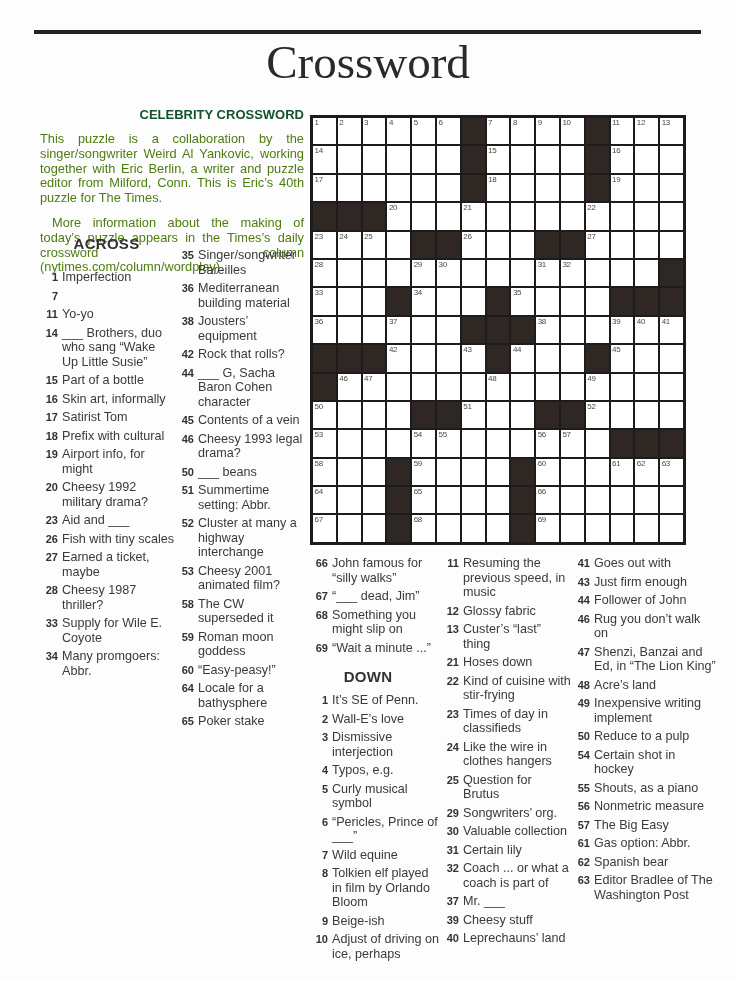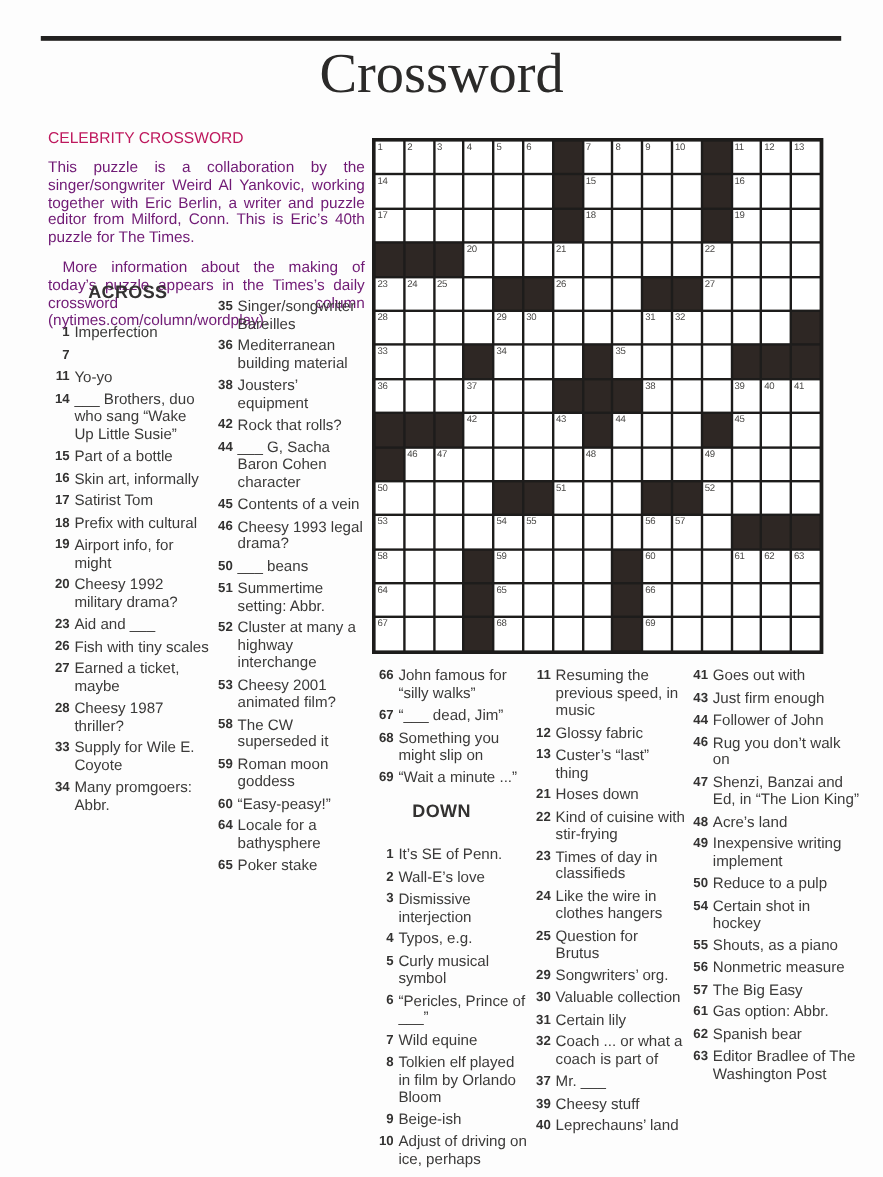--- a/index.html
+++ b/index.html
@@ -12,22 +12,22 @@
 
   .top-rule { position:absolute; left:34px; top:30px; width:667px; height:4px; background:#222120; }
 
   .title {
     position:absolute; left:0; top:36px; width:736px; text-align:center;
     font-family:"Liberation Serif", serif; font-size:47px; line-height:52px;
     color:#2b2a29; font-weight:400;
   }
 
   .intro { position:absolute; left:40px; top:107px; width:264px; }
-  .intro-heading { text-align:left; font-weight:normal; font-size:13px; line-height:15px; color:#be185d; margin-bottom:2px; }
-  .intro p { font-size:12.8px; line-height:14.8px; text-align:justify; color:#701a75;margin-top:10px; }
+  .intro-heading { text-align:right; font-weight:bold; font-size:13px; line-height:15px; color:#14532d; margin-bottom:2px; }
+  .intro p { font-size:12.8px; line-height:14.8px; text-align:justify; color:#4d7c0f;margin-top:10px; }
   .intro p.indent { text-indent:12px; }
 
   
   .grid {
     position:absolute; left:310px; top:115px;
     display:grid; grid-template-columns:repeat(15, 22.8px); grid-auto-rows:26.4px;
     gap:2px; background:#1d1c1b; border:3px solid #1d1c1b;
   }
   .cell { background:#ffffff; position:relative; }
   .cell.black { background:#2e2724; }
@@ -43,21 +43,21 @@
   }
   .cluecol { position:absolute; }
   #col-across-1 { left:40px;  top:270px; width:134px; }
   #col-across-2 { left:176px; top:248px; width:131px; }
   #col-bottom-1 { left:310px; top:556px; width:130px; }
   #col-bottom-2 { left:441px; top:556px; width:130px; }
   #col-bottom-3 { left:572px; top:556px; width:144px; }
 
   .heading-down {
     text-align:center; font-weight:bold; font-size:15px; color:#333231;
-    letter-spacing:0.3px; margin:13px 14px 20px 0;
+    letter-spacing:0.3px; margin:13px 14px 8px 0;
   }
 
   .clue { display:flex; margin-bottom:4px; }
   .cnum {
     flex:0 0 18px; text-align:right; font-weight:bold; font-size:11px;
     line-height:14.5px; color:#333231; margin-right:4px;
   }
   .ctext { font-size:12.6px; line-height:14.5px; color:#3b3a39; }
 </style>
 </head>

